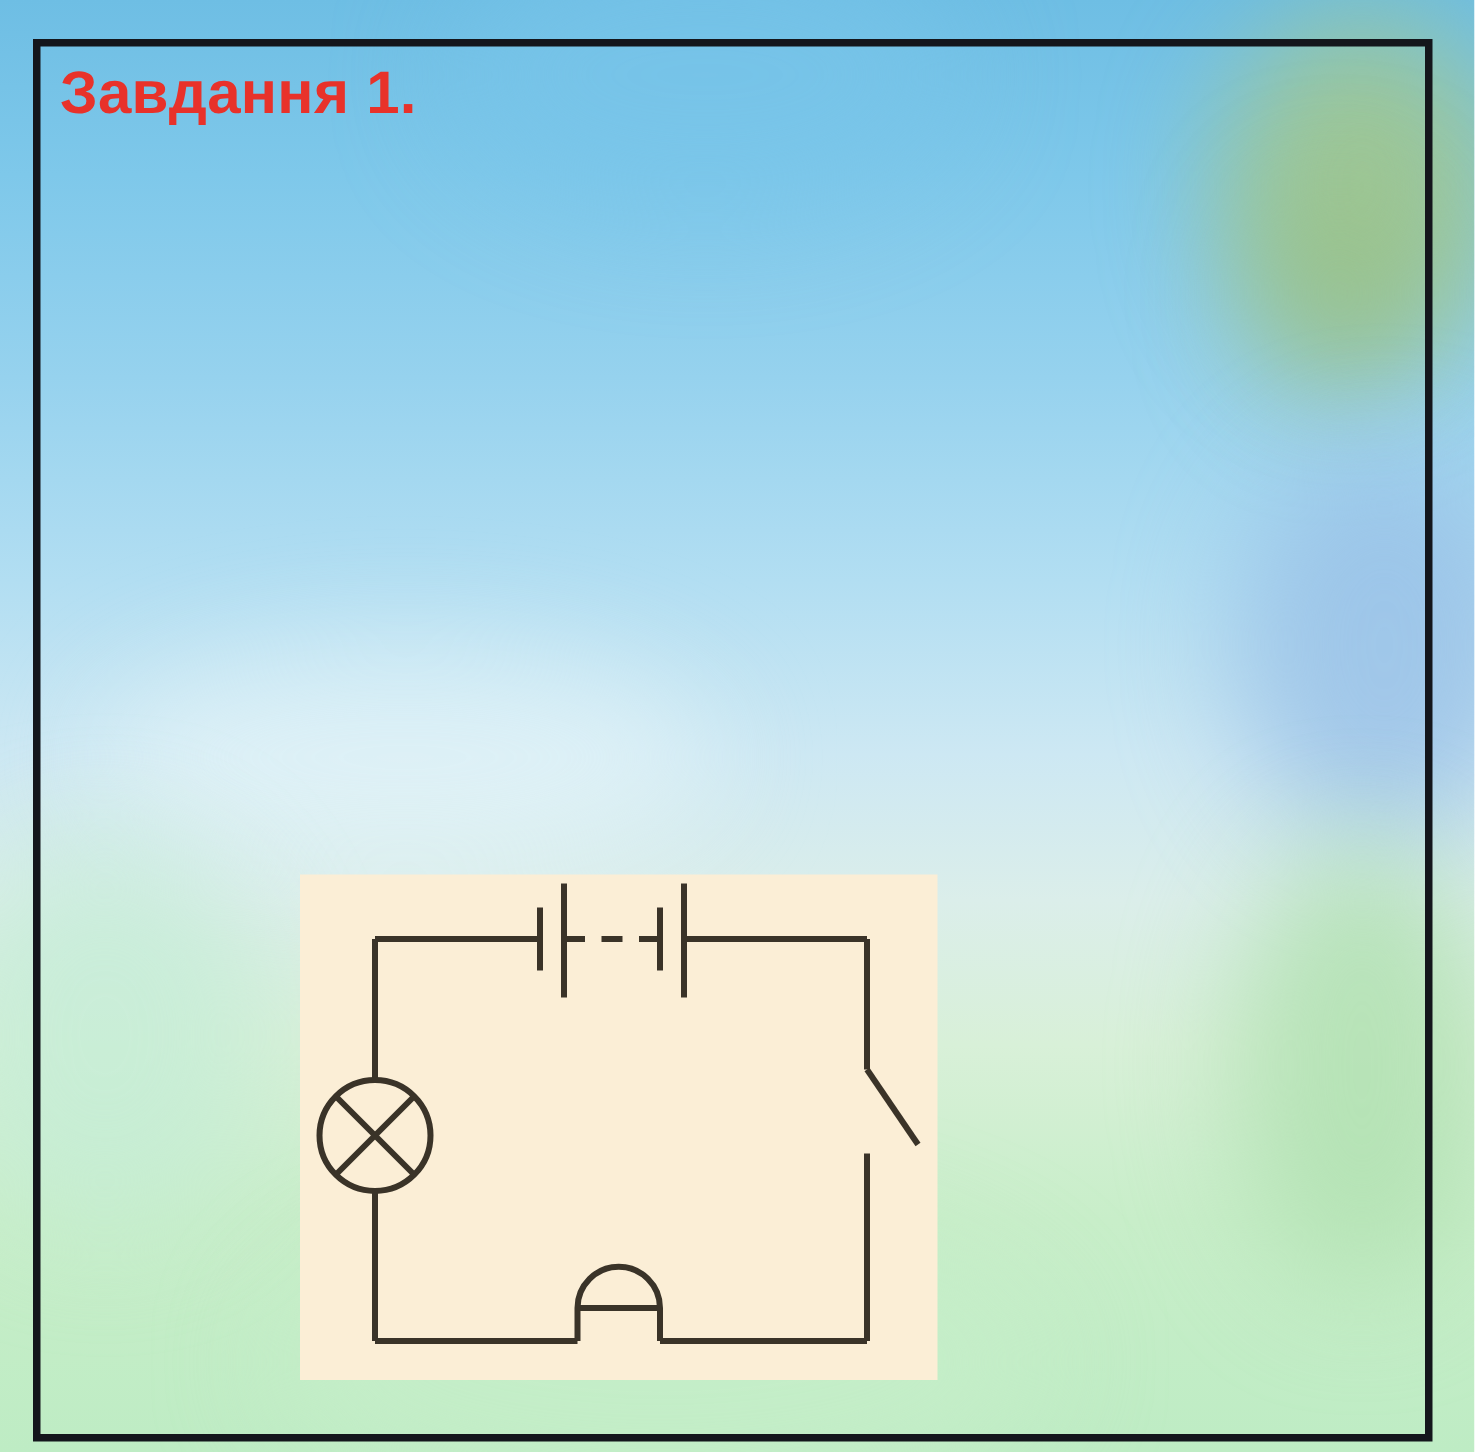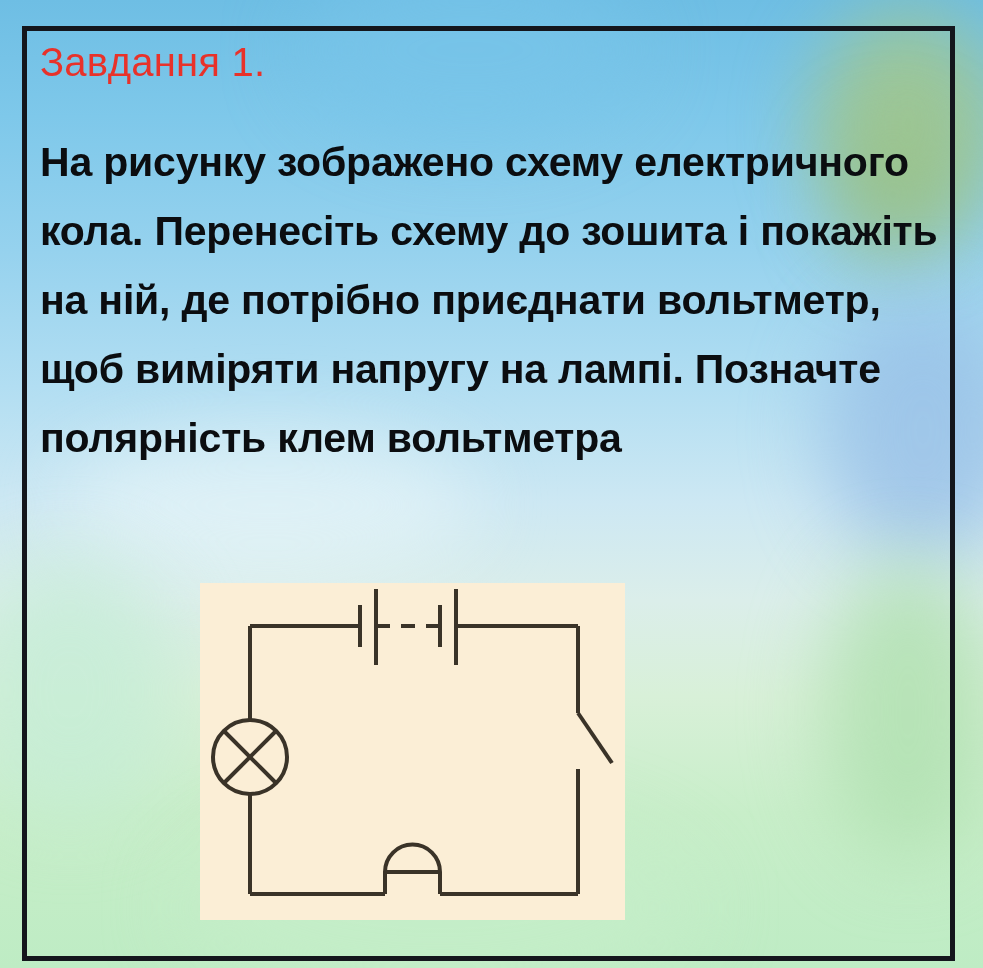--- a/index.html
+++ b/index.html
@@ -94,21 +94,21 @@
   
   #content {
     position: absolute;
     left: 40px;
     top: 40px;
     width: 900px;
   }
   #task-title {
     color: #e8322a;
     font-size: 40px;
-    font-weight: 400;
+    font-weight: 700;
     line-height: 1.1;
     margin: 0;
     letter-spacing: 0.2px;
   }
   #task-body {
     margin: 0;
     padding-top: 44px;
     color: #0b0d10;
     font-size: 41px;
     font-weight: 700;
@@ -143,21 +143,20 @@
   <div class="blob blob-blue-mid"></div>
   <div class="blob blob-white-left"></div>
   <div class="blob blob-green-right"></div>
   <div class="blob blob-teal"></div>
   <div class="blob blob-pale-bottom"></div>
 
   <div id="frame"></div>
 
   <div id="content">
     <p id="task-title">Завдання 1.</p>
-    <p id="task-body">На рисунку зображено схему електричного кола. Перенесіть схему до зошита і покажіть на ній, де потрібно приєднати вольтметр, щоб виміряти напругу на лампі. Позначте полярність клем вольтметра</p>
   </div>
 
   <div id="diagram-panel">
     <svg id="circuit-svg" viewBox="0 0 425 337" xmlns="http://www.w3.org/2000/svg">
       <g fill="none" stroke="#3a3328" stroke-width="4" stroke-linecap="butt">
 
         <line x1="50" y1="43" x2="160" y2="43"></line>
 
         <line x1="176" y1="43" x2="240" y2="43" stroke-dasharray="14 11"></line>
 

